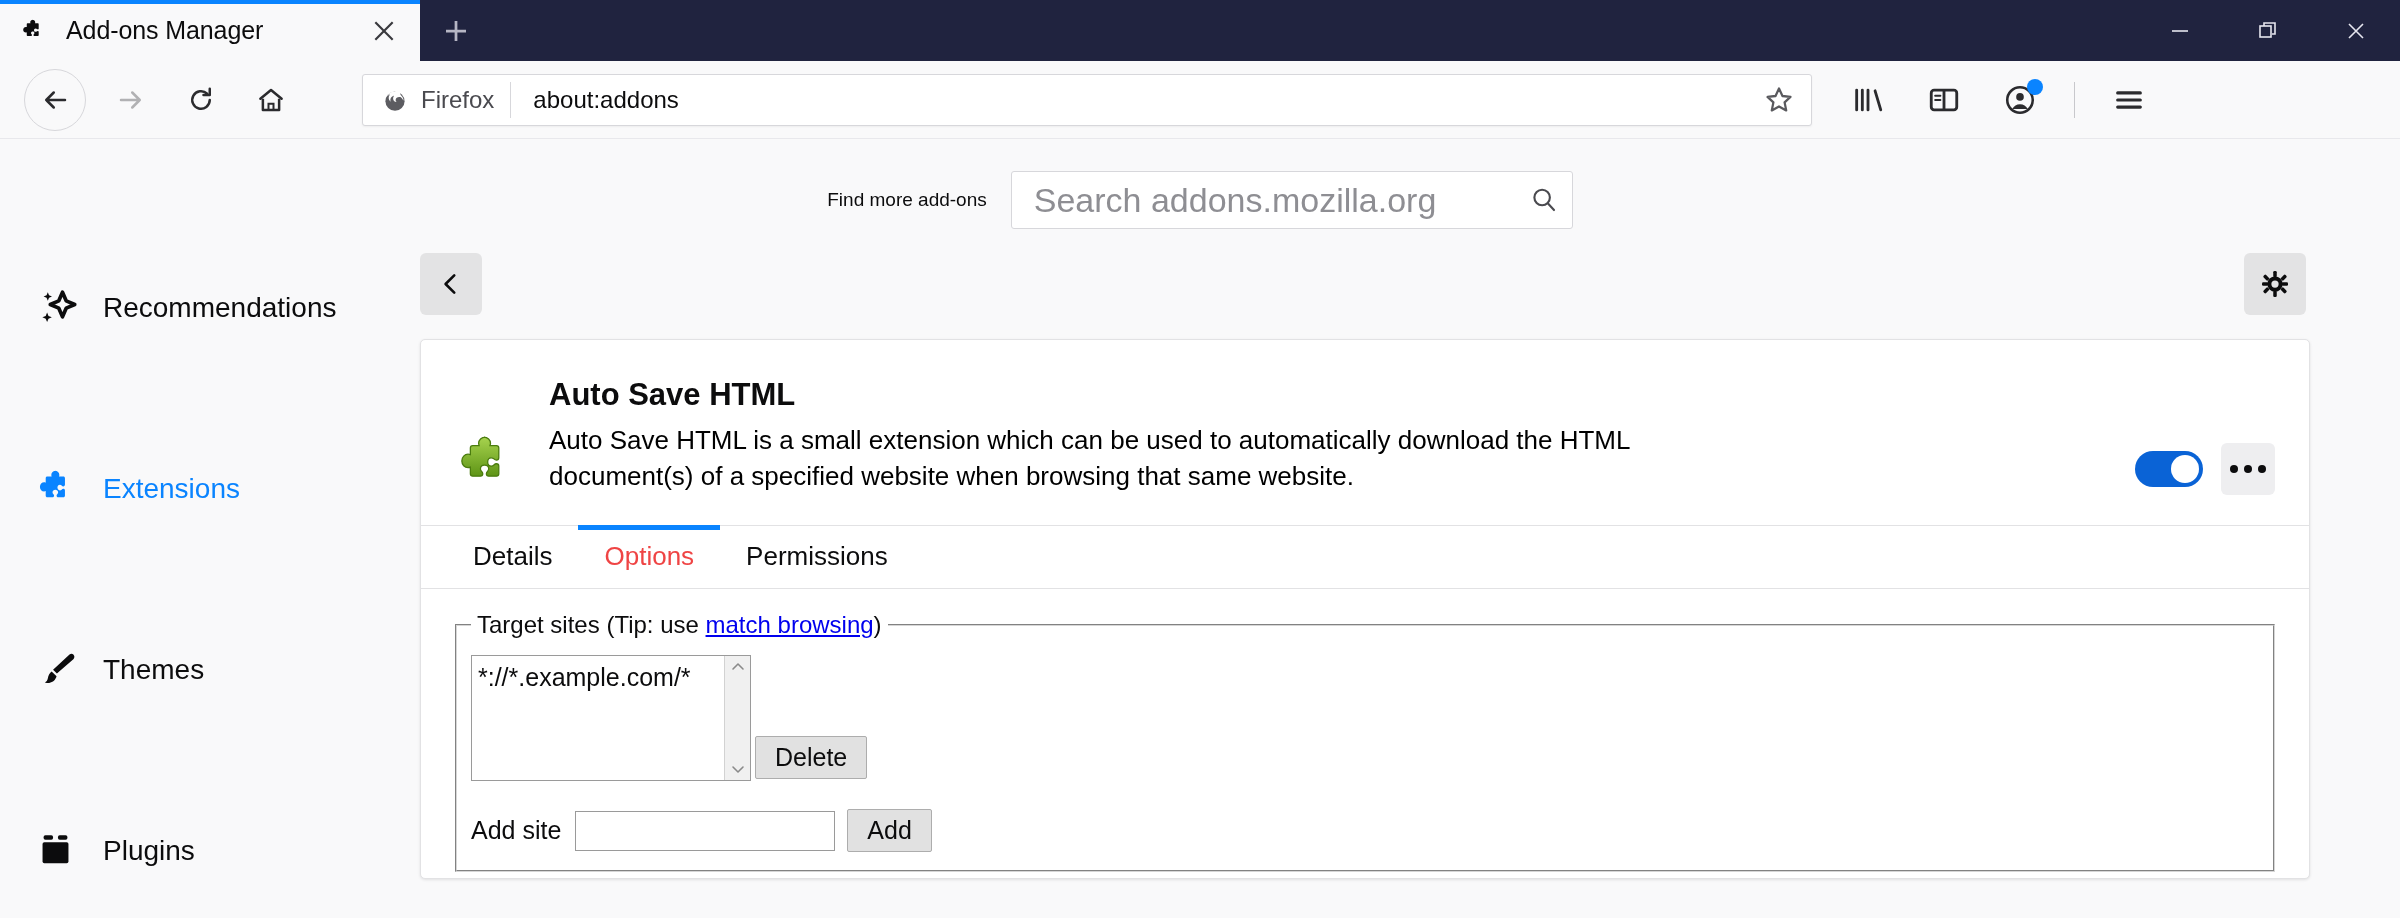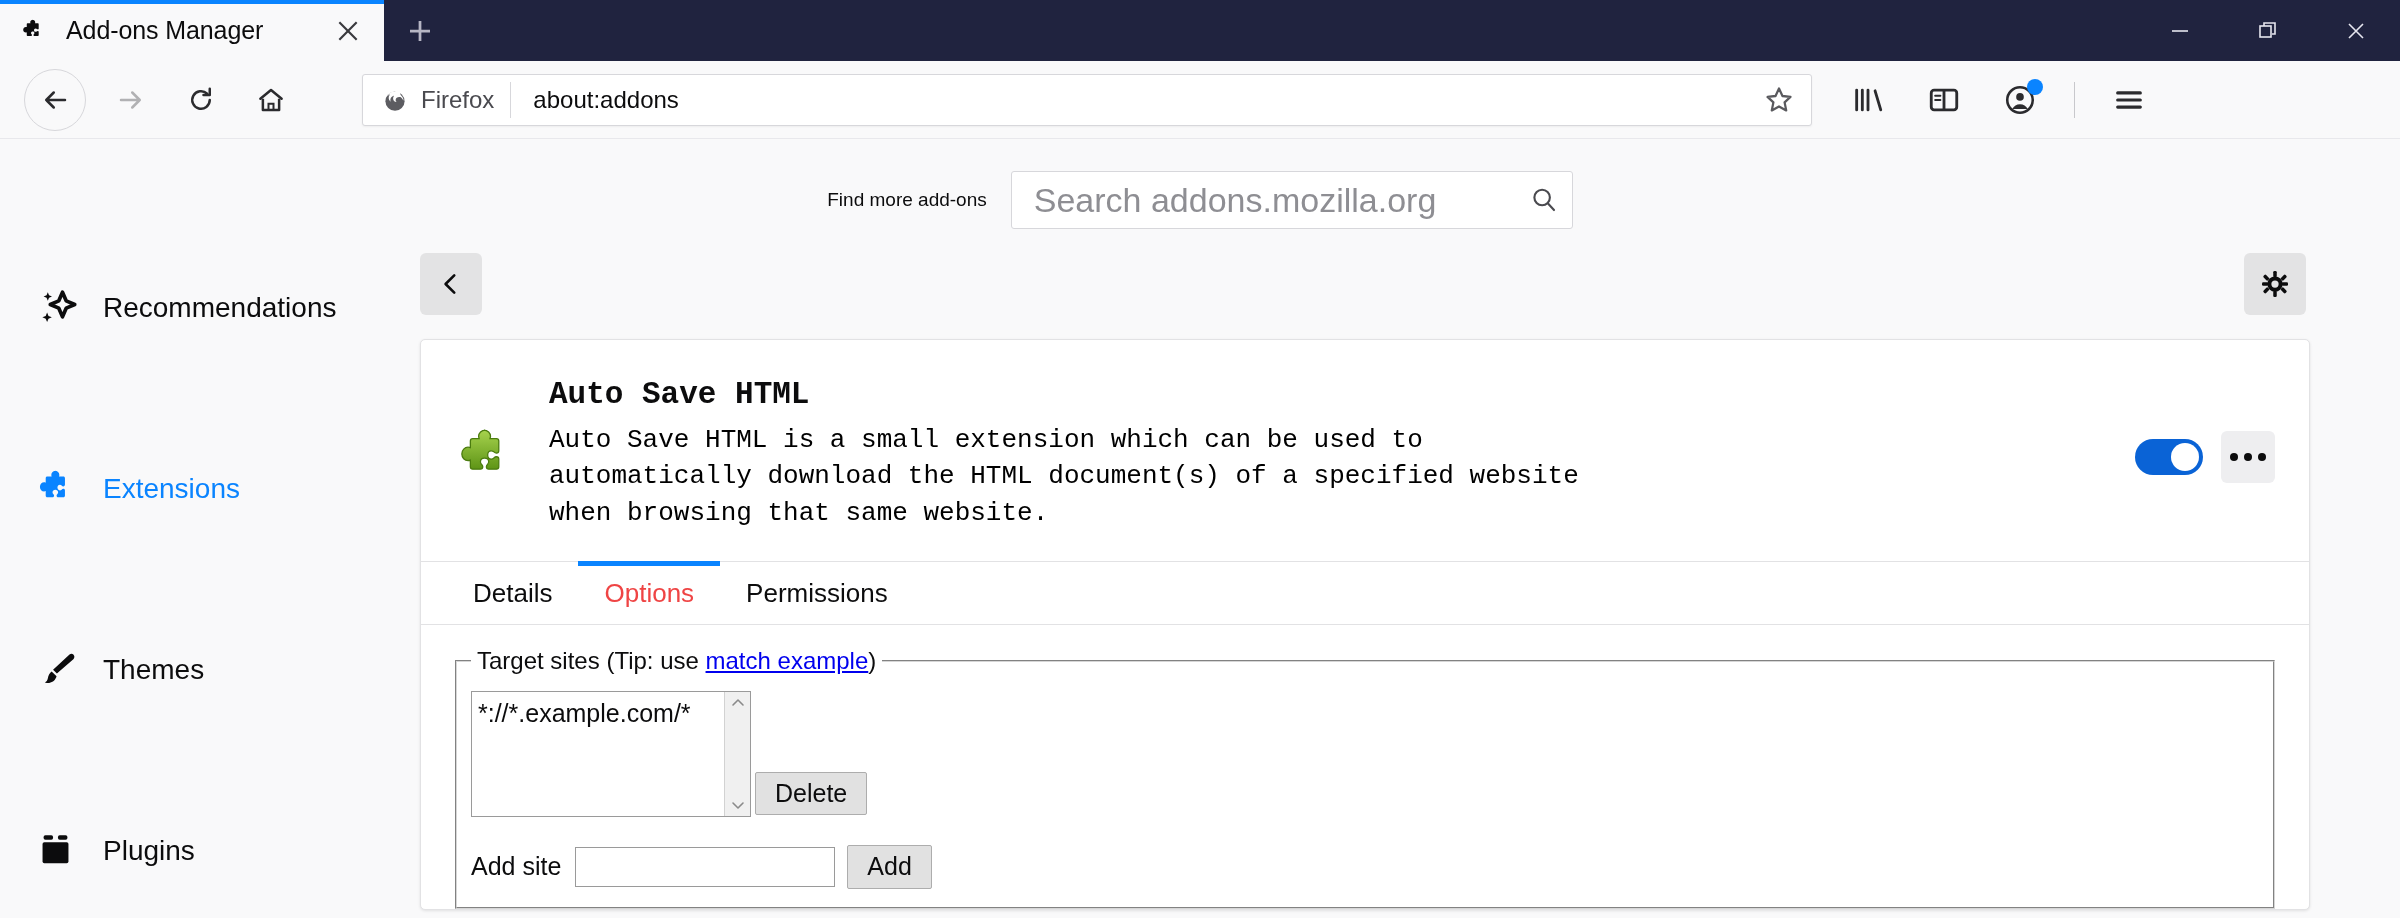--- a/index.html
+++ b/index.html
@@ -26,21 +26,21 @@
   
   .tabstrip {
     height: 61px;
     background: #20233f;
     display: flex;
     align-items: flex-end;
     flex: none;
     position: relative;
   }
   .tab {
-    width: 384px;
+    width: 420px;
     height: 61px;
     background: #f9f9fa;
     display: flex;
     align-items: center;
     padding: 0 0 0 22px;
     box-sizing: border-box;
     position: relative;
   }
   .tab::before {
     content: "";
@@ -309,23 +309,22 @@
   .card {
     background: #ffffff;
     border: 1px solid #e2e2e4;
     border-radius: 5px;
     box-shadow: 0 1px 3px rgba(12,12,13,0.10);
     min-height: 540px;
     box-sizing: border-box;
   }
   .card-head {
     display: flex;
-    align-items: center;
+    align-items: flex-end;
     padding: 38px 34px 30px 38px;
-    font-family: Liberation Mono, monospace;
   }
   .addon-icon {
     width: 62px;
     height: 62px;
     flex: none;
     margin-right: 28px;
     margin-top: 4px;
   }
   .addon-meta { flex: 1; min-width: 0; }
   .addon-name {
@@ -741,21 +740,21 @@
           </div>
 
           <div class="tabs">
             <div class="tabitem">Details</div>
             <div class="tabitem active">Options</div>
             <div class="tabitem">Permissions</div>
           </div>
 
           <div class="options-pane">
             <fieldset class="target">
-              <legend><span>Target sites (Tip: use </span><a class="legend-link" href="#">match example</a><span>)</span></legend>
+              <legend><span>Target sites (Tip: use </span><a class="legend-link" href="#">match browsing</a><span>)</span></legend>
 
               <div class="site-row">
                 <div class="listbox">
                   <div class="listbox-items">
                     <div class="listbox-item">*://*.example.com/*</div>
                   </div>
                   <div class="listbox-scroll">
                     <span>
                       <svg width="16" height="12" viewBox="0 0 16 12">
                           <path d="M3 8 L8 3 L13 8" fill="none" stroke="#8a8a8a" stroke-width="1.6" stroke-linecap="round" stroke-linejoin="round"></path>

